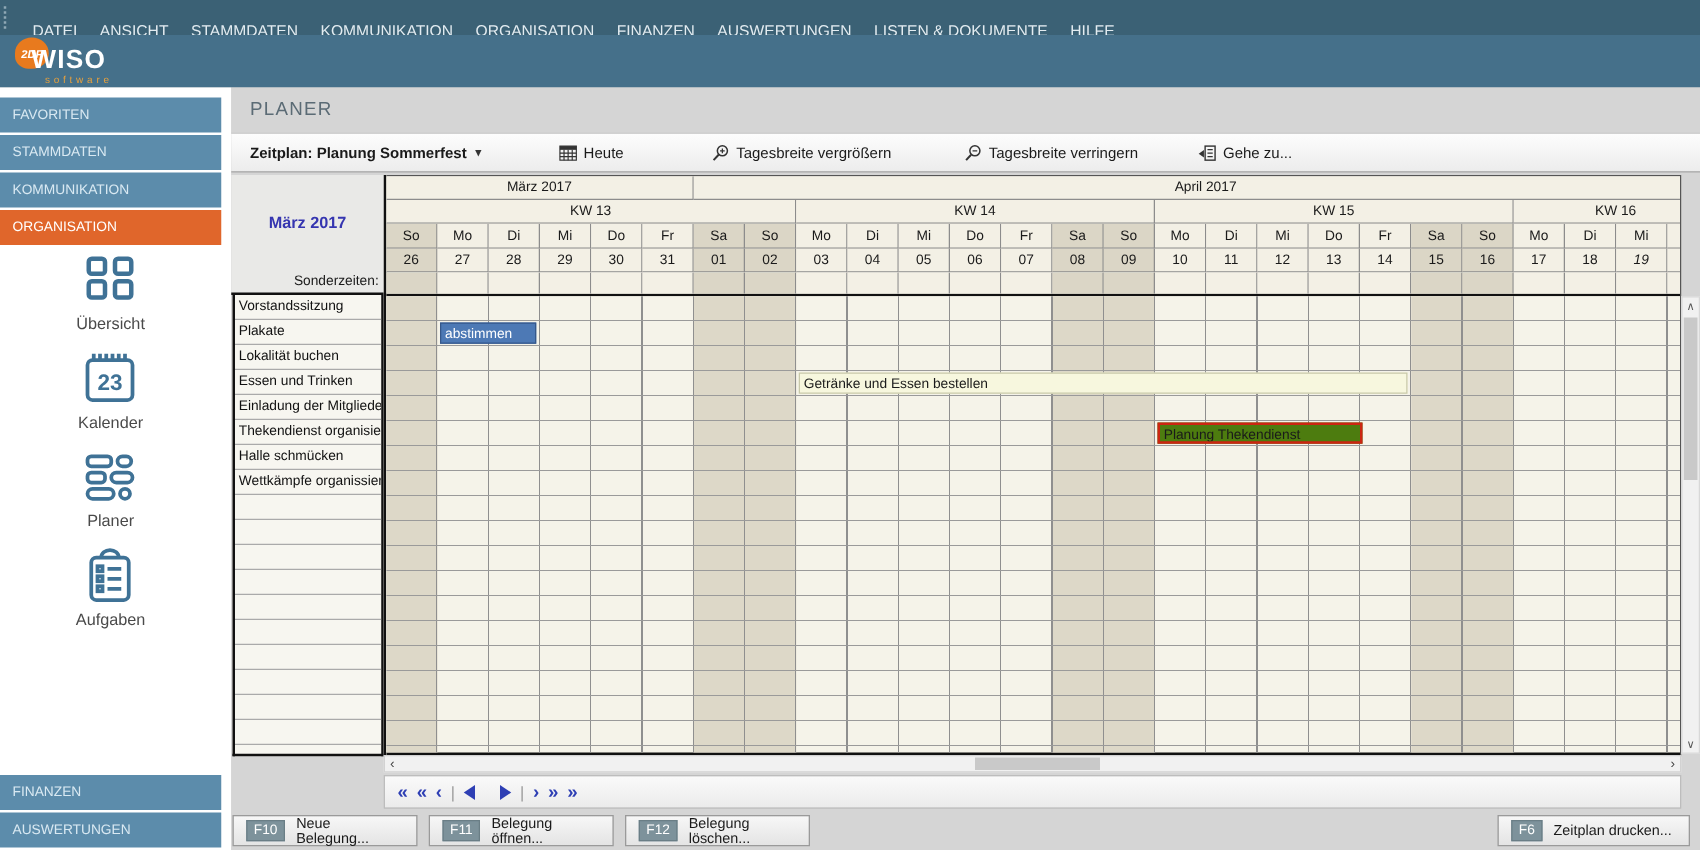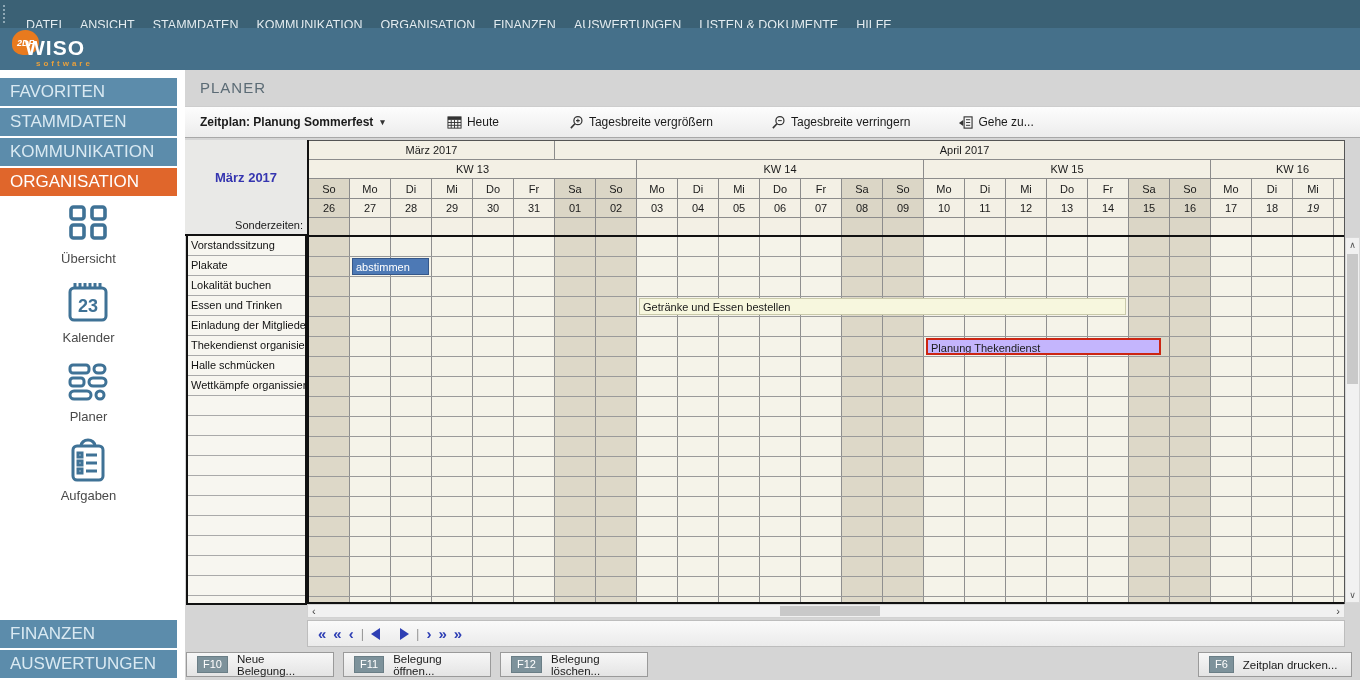--- a/index.html
+++ b/index.html
@@ -10,33 +10,33 @@
            display:flex;align-items:center;color:#e3ecf1;font-size:12.5px;}
   .menubar .grip{width:6px;height:18px;margin:0 6px 0 3px;border-left:2px dotted #8fa8b5;}
   .menu-item{padding:0 9px;cursor:default;white-space:nowrap;margin-top:21px;}
   
   .topbar{position:absolute;left:0;top:28px;width:1360px;height:42px;background:#45708a;}
   .logo{position:absolute;left:8px;top:1px;width:120px;height:40px;}
   .logo .badge{position:absolute;left:4px;top:1px;width:27px;height:25px;border-radius:50% 50% 50% 40%;
                background:#e87a1e;color:#fff;font-size:9px;font-weight:bold;font-style:italic;
                display:flex;align-items:center;justify-content:center;}
   .logo .brand{position:absolute;left:17px;top:7px;color:#fff;font-size:21px;font-weight:bold;letter-spacing:1px;}
-  .logo .sub{position:absolute;left:28px;top:30px;color:#e8a03c;font-size:8px;letter-spacing:3px;font-weight:bold;}
+  .logo .sub{position:absolute;left:28px;top:30px;color:#e8a03c;font-size:8px;letter-spacing:3px;font-weight:normal;}
   .nav-arrows{position:absolute;left:194px;top:44px;display:flex;align-items:center;gap:9px;}
   .nav-back{color:#1d2b33;font-size:15px;}
   .nav-fwd{color:#93aebc;font-size:15px;}
   .nav-plus{color:#fff;font-size:21px;font-weight:bold;line-height:18px;}
   .searchbox{position:absolute;left:270px;top:45px;width:388px;height:21px;border:1px solid #35596e;
              background:#fff;font-family:"Liberation Sans",sans-serif;font-size:11.5px;font-style:italic;
              color:#333;padding:0 6px;box-sizing:border-box;}
   .searchbox::placeholder{color:#9aa4a9;font-style:italic;}
   
   .sidebar{position:absolute;left:0;top:70px;width:185px;height:610px;background:#fff;}
   .side-header{width:177px;height:28px;margin-bottom:2px;background:#5c8cab;color:#d9e9f2;
-               font-size:17px;display:flex;align-items:center;padding-left:10px;box-sizing:border-box;cursor:pointer;}
+               font-size:11px;display:flex;align-items:center;padding-left:10px;box-sizing:border-box;cursor:pointer;}
   .side-header.active{background:#e0662b;color:#fff;}
   .side-top{position:absolute;left:0;top:8px;}
   .side-bottom{position:absolute;left:0;top:550px;}
   .side-nav{position:absolute;left:0;top:130px;width:177px;display:flex;flex-direction:column;align-items:center;}
   .side-item{display:flex;flex-direction:column;align-items:center;cursor:pointer;margin-bottom:13px;}
   .side-item .icn{width:48px;height:48px;color:#3f7296;}
   .side-item .icn svg{width:48px;height:48px;display:block;}
   .side-item .lbl{margin-top:3px;font-size:13px;color:#4a4a4a;}
   
   .content{position:absolute;left:185px;top:70px;width:1175px;height:610px;background:#d5d5d5;}
@@ -393,21 +393,21 @@
           <div class="wcol" style="left: 533px;"></div>
           <div class="wcol" style="left: 574px;"></div>
           <div class="wcol" style="left: 820px;"></div>
           <div class="wcol" style="left: 861px;"></div>
         </div>
       <div class="vlines"></div>
       <div class="hlines"></div>
       <div>
           <div class="bar" style="left: 43px; top: 21px; width: 77px; background: rgb(77, 121, 181); border: 1px solid rgb(53, 87, 138); color: rgb(255, 255, 255);">abstimmen</div>
           <div class="bar" style="left: 330px; top: 61px; width: 487px; background: rgb(247, 247, 222); border: 1px solid rgb(201, 201, 170); color: rgb(26, 26, 26);">Getränke und Essen bestellen</div>
-          <div class="bar" style="left: 617px; top: 101px; width: 235px; background: #c4b5fd; border: 2px solid rgb(204, 37, 18); color: rgb(26, 26, 26);">Planung Thekendienst</div>
+          <div class="bar" style="left: 617px; top: 101px; width: 164px; background: #4d7c0f; border: 2px solid rgb(204, 37, 18); color: rgb(26, 26, 26);">Planung Thekendienst</div>
         </div>
     </div>
   </div>
 
   <div class="vscroll">
     <div class="arr up">∧</div>
     <div class="vthumb"></div>
     <div class="arr dn">∨</div>
   </div>
 

